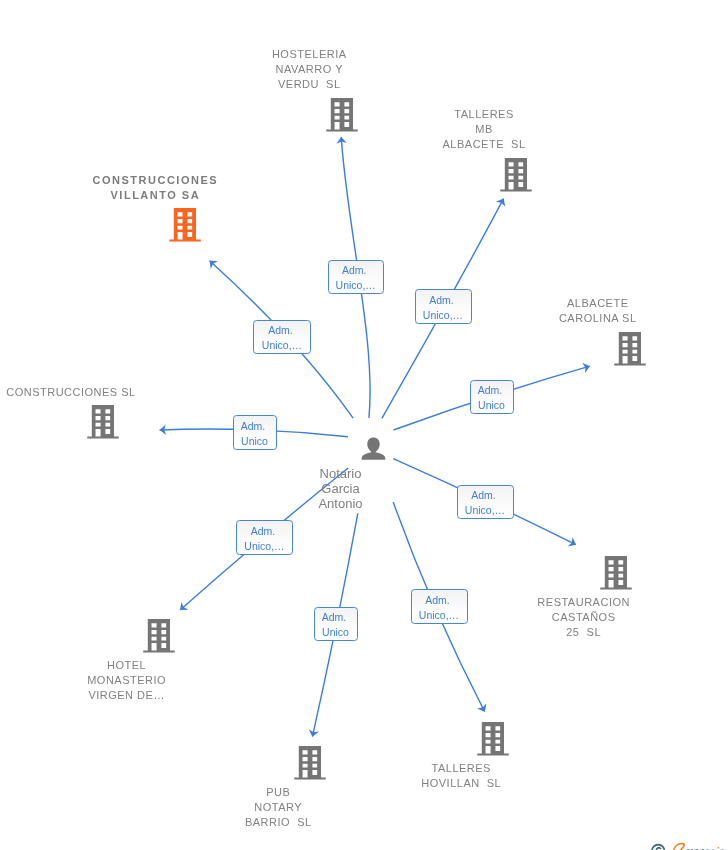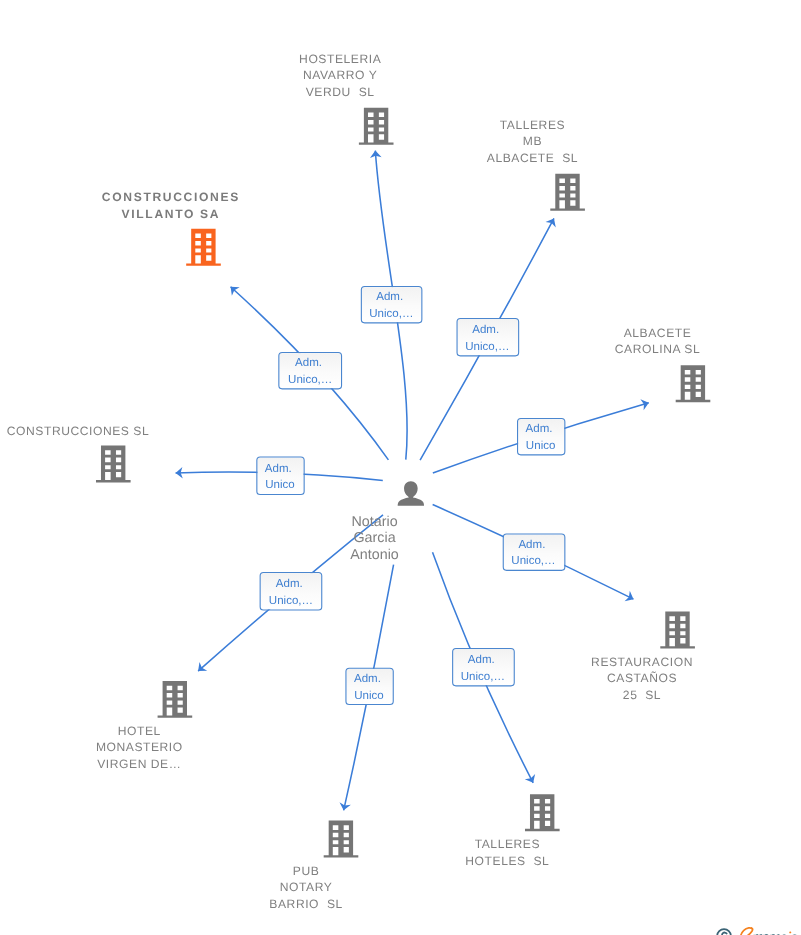--- a/index.html
+++ b/index.html
@@ -93,21 +93,21 @@
         <svg width="32" height="33.6" viewBox="2.5 2.6 31.2 33.3" style="display:block;overflow:visible">
           <path fill="#757575" fill-rule="evenodd" d="M7.0 2.6 H29.0 V33.8 H33.7 V35.9 H2.5 V33.8 H7.0 Z M10.7 6.9 H15.7 V11.0 H10.7 Z M20.5 6.9 H25.2 V11.0 H20.5 Z M10.7 13.5 H15.7 V17.6 H10.7 Z M20.5 13.5 H25.2 V17.6 H20.5 Z M10.7 20.3 H15.7 V24.0 H10.7 Z M20.5 20.3 H25.2 V24.0 H20.5 Z M10.7 26.5 H15.7 V33.8 H10.7 Z M20.5 26.5 H25.2 V31.3 H20.5 Z"></path>
         </svg>
       </div>
       <div class="node-label" style="left: 0px; top: 773px; width: 100%; text-align: left;"><div style="position: absolute; left: 0px; right: 0px; top: 0px; text-align: center; transform: translateX(-55.75px);"><span>PUB</span></div><div style="position: absolute; left: 0px; right: 0px; top: 15px; text-align: center; transform: translateX(-55.75px);"><span>NOTARY</span></div><div style="position: absolute; left: 0px; right: 0px; top: 30px; text-align: center; transform: translateX(-55.75px);"><span>BARRIO  SL</span></div></div>
       <div class="node-icon" style="left: 477.2px; top: 710.3px;">
         <svg width="32" height="33.6" viewBox="2.5 2.6 31.2 33.3" style="display:block;overflow:visible">
           <path fill="#757575" fill-rule="evenodd" d="M7.0 2.6 H29.0 V33.8 H33.7 V35.9 H2.5 V33.8 H7.0 Z M10.7 6.9 H15.7 V11.0 H10.7 Z M20.5 6.9 H25.2 V11.0 H20.5 Z M10.7 13.5 H15.7 V17.6 H10.7 Z M20.5 13.5 H25.2 V17.6 H20.5 Z M10.7 20.3 H15.7 V24.0 H10.7 Z M20.5 20.3 H25.2 V24.0 H20.5 Z M10.7 26.5 H15.7 V33.8 H10.7 Z M20.5 26.5 H25.2 V31.3 H20.5 Z"></path>
         </svg>
       </div>
-      <div class="node-label" style="left: 0px; top: 749px; width: 100%; text-align: left;"><div style="position: absolute; left: 0px; right: 0px; top: 0px; text-align: center; transform: translateX(127.25px);"><span>TALLERES</span></div><div style="position: absolute; left: 0px; right: 0px; top: 15px; text-align: center; transform: translateX(127.25px);"><span>HOTELES  SL</span></div></div>
+      <div class="node-label" style="left: 0px; top: 749px; width: 100%; text-align: left;"><div style="position: absolute; left: 0px; right: 0px; top: 0px; text-align: center; transform: translateX(127.25px);"><span>TALLERES</span></div><div style="position: absolute; left: 0px; right: 0px; top: 15px; text-align: center; transform: translateX(127.25px);"><span>HOVILLAN  SL</span></div></div>
       <div class="node-icon" style="left: 360px; top: 421px;"><svg width="27" height="27" viewBox="0 0 27 27">
           <path fill="#757575" d="M13.5 4.6 C9.9 4.6 7.3 7.3 7.3 11.2 C7.3 14.3 8.8 16.7 10.5 17.9 C11.4 18.6 11.6 19.0 11.6 20.0 L11.6 20.8 L15.4 20.8 L15.4 20.0 C15.4 19.0 15.6 18.6 16.5 17.9 C18.2 16.7 19.7 14.3 19.7 11.2 C19.7 7.3 17.1 4.6 13.5 4.6 Z"></path>
           <path fill="#757575" d="M11.6 19.3 C8.2 19.9 4.9 21.1 3.4 22.3 C2.0 23.4 1.6 24.3 1.5 26.8 L25.5 26.8 C25.4 24.3 25.0 23.4 23.6 22.3 C22.1 21.1 18.8 19.9 15.4 19.3 Z"></path>
         </svg></div>
       <div class="node-label center-label" style="left: 0px; top: 454px; width: 100%;"><div style="position: absolute; left: 0px; right: 0px; top: 0px; text-align: center; transform: translateX(6.5px);">Notario</div><div style="position: absolute; left: 0px; right: 0px; top: 15px; text-align: center; transform: translateX(6.5px);">Garcia</div><div style="position: absolute; left: 0px; right: 0px; top: 30px; text-align: center; transform: translateX(6.5px);">Antonio</div></div>
     </div>
   <div id="rel-layer">
       <div class="rel-box" style="left: 327.5px; top: 247.5px; width: 56.5px; height: 34.5px;"><div>Adm. </div><div>Unico,…</div></div>
       <div class="rel-box" style="left: 414.5px; top: 277px; width: 57px; height: 34.5px;"><div>Adm. </div><div>Unico,…</div></div>
       <div class="rel-box" style="left: 253px; top: 307.5px; width: 58px; height: 34.5px;"><div>Adm. </div><div>Unico,…</div></div>

